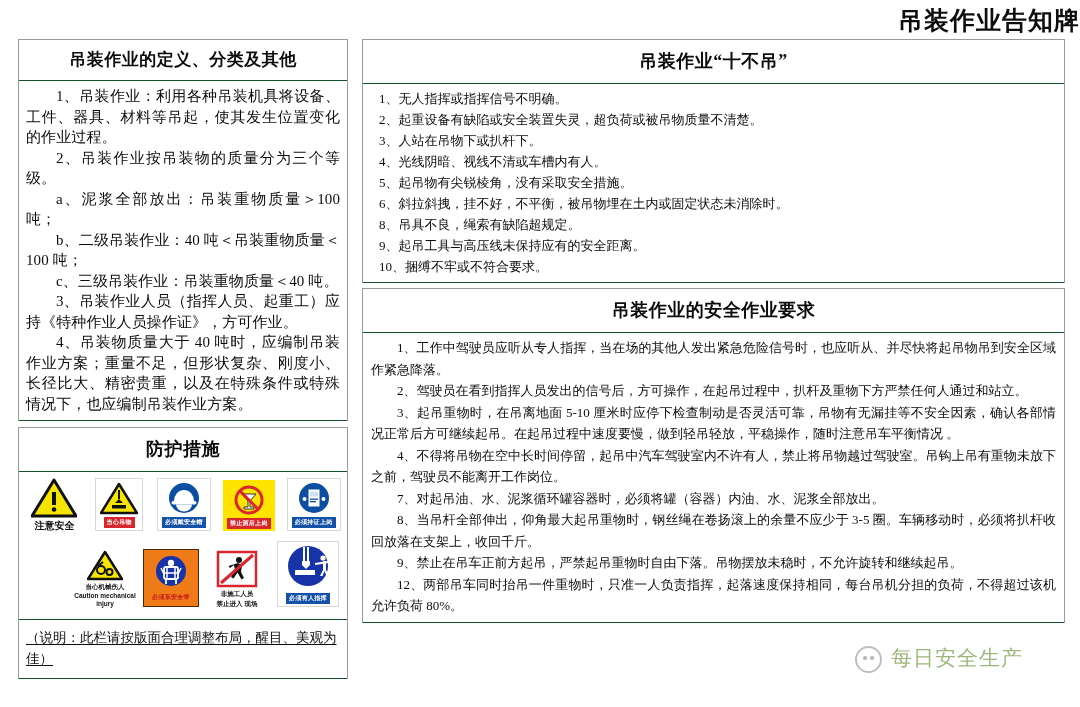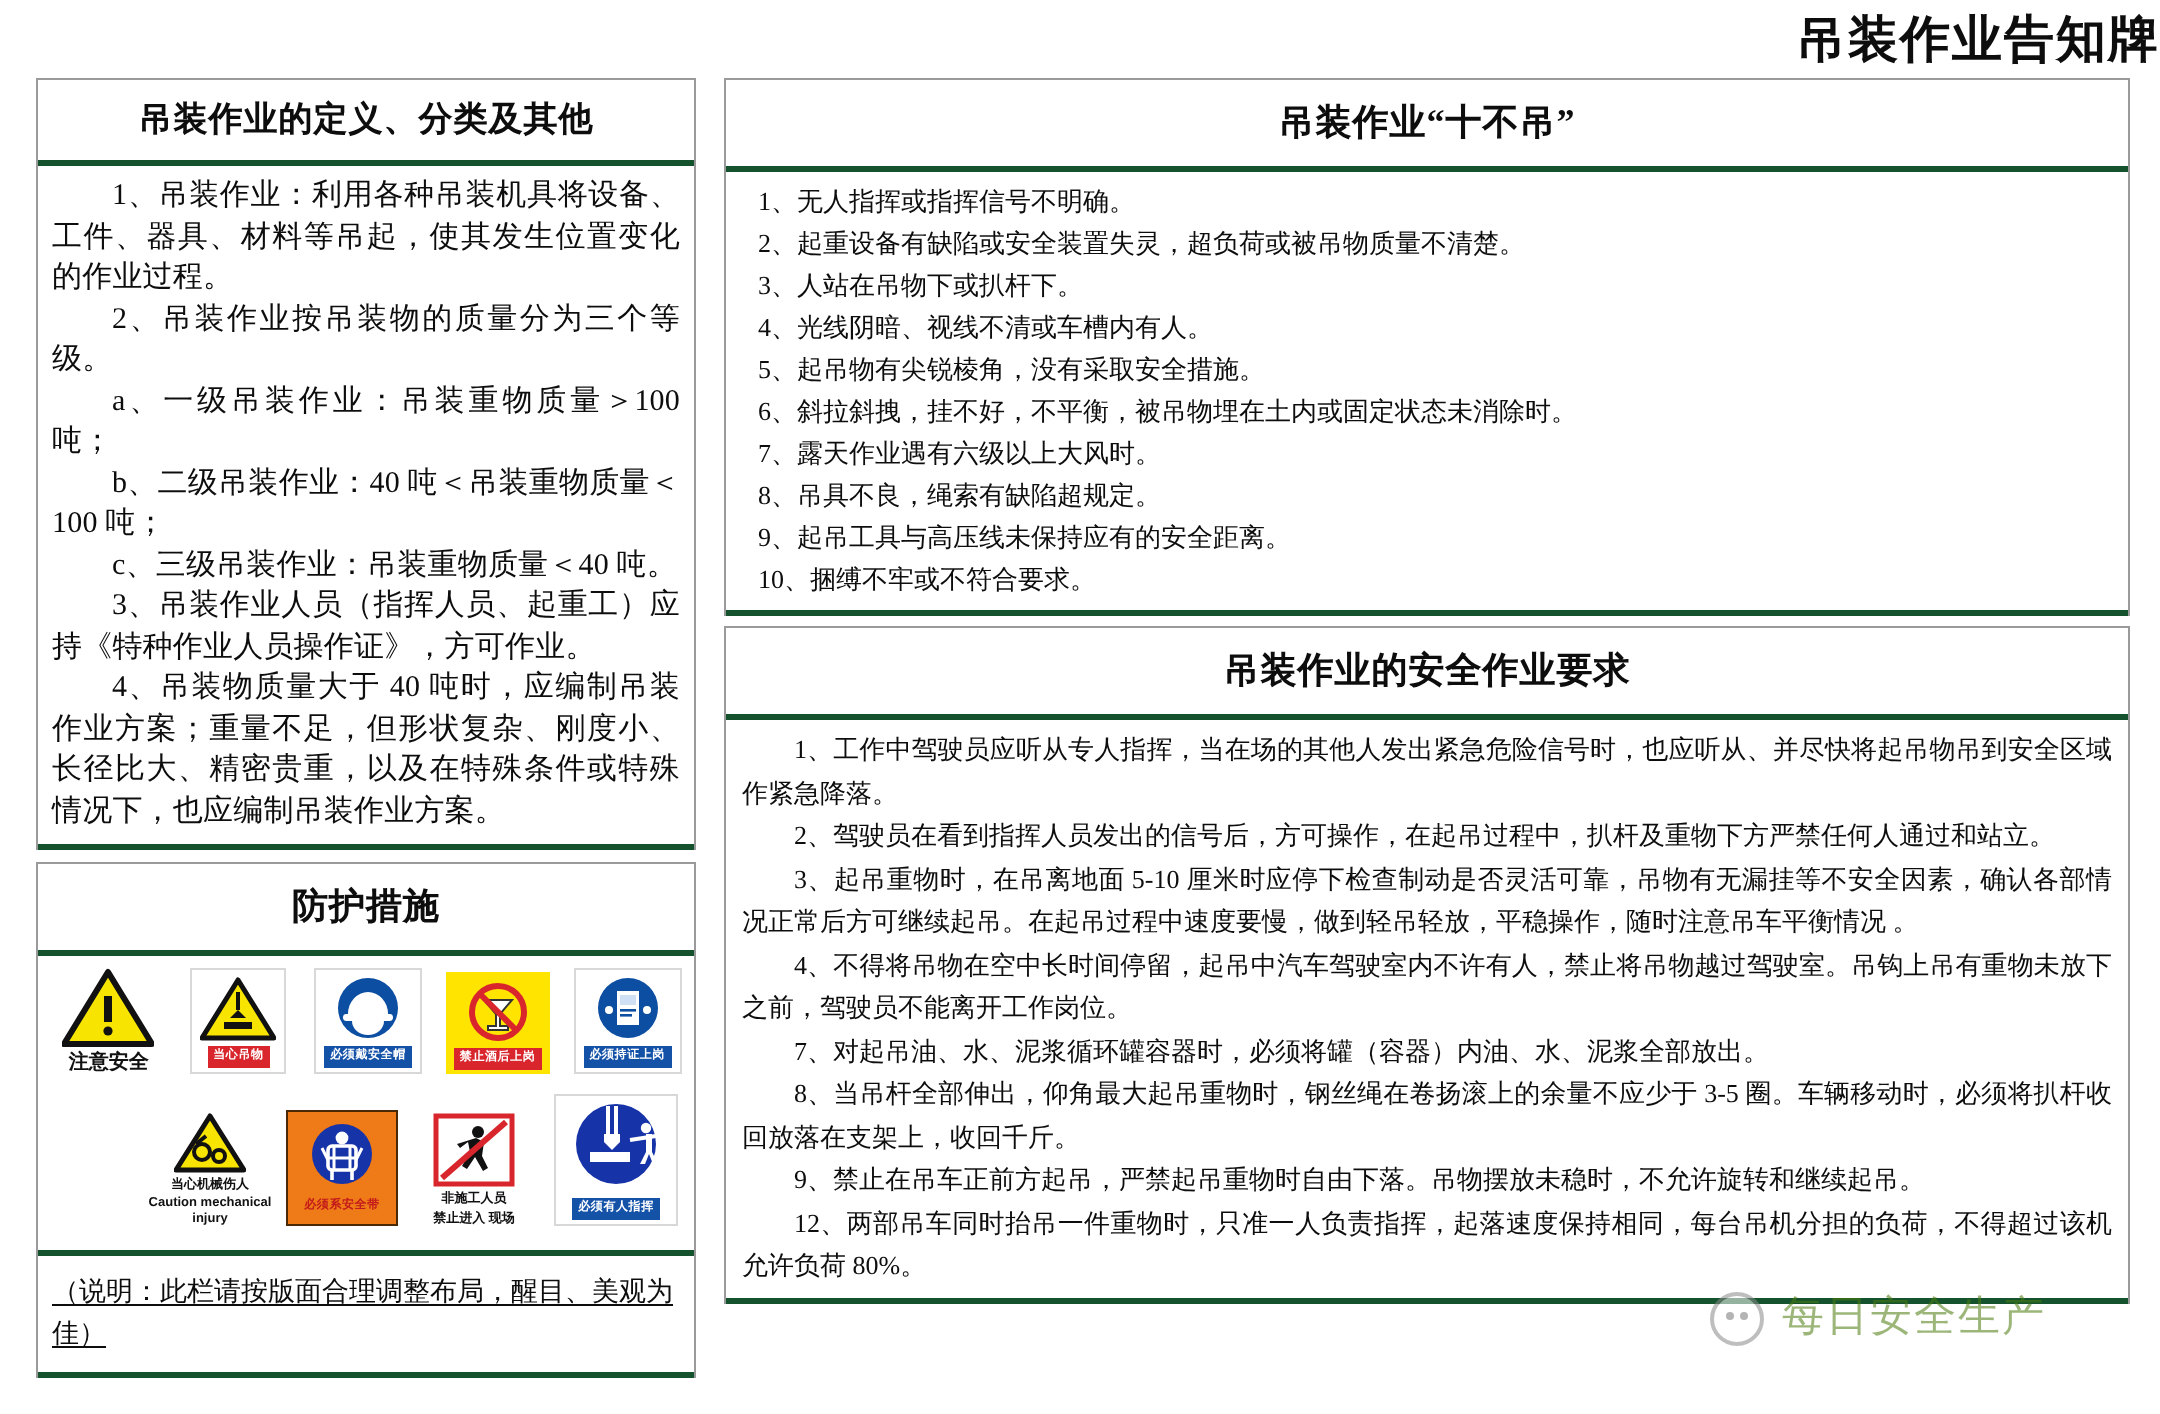--- a/index.html
+++ b/index.html
@@ -33,21 +33,21 @@
   }
   .col-left{ width:330px; flex:0 0 330px; }
   .col-right{ flex:1 1 auto; }
 
   .tbl{
     border:1px solid #9a9a9a;
     border-bottom:none;
     width:100%;
   }
   .tbl .cell{
-    border-bottom:3px solid #14532d;
+    border-bottom:1px solid #14532d;
   }
   .hdr{
     text-align:center;
     font-weight:bold;
     font-size:17px;
     padding:8px 4px 9px;
     letter-spacing:.5px;
   }
   .hdr.big{ font-size:18px; padding:9px 4px 10px;}
   .body-cell{
@@ -181,21 +181,21 @@
 
 <div id="columns">
 
   <div class="col-left">
 
     <div class="tbl">
       <div class="cell hdr">吊装作业的定义、分类及其他</div>
       <div class="cell body-cell">
         <p class="p">1、吊装作业：利用各种吊装机具将设备、工件、器具、材料等吊起，使其发生位置变化的作业过程。</p>
         <p class="p">2、吊装作业按吊装物的质量分为三个等级。</p>
-        <p class="p">a、一级吊装作业：吊装重物质量＞100 吨；</p>
+        <p class="p">a、泥浆全部放出：吊装重物质量＞100 吨；</p>
         <p class="p">b、二级吊装作业：40 吨＜吊装重物质量＜100 吨；</p>
         <p class="p">c、三级吊装作业：吊装重物质量＜40 吨。</p>
         <p class="p">3、吊装作业人员（指挥人员、起重工）应持《特种作业人员操作证》，方可作业。</p>
         <p class="p">4、吊装物质量大于 40 吨时，应编制吊装作业方案；重量不足，但形状复杂、刚度小、长径比大、精密贵重，以及在特殊条件或特殊情况下，也应编制吊装作业方案。</p>
       </div>
     </div>
 
     <div class="tbl" style="margin-top:6px;">
       <div class="cell hdr big">防护措施</div>
       <div class="cell signs">
@@ -342,21 +342,20 @@
 
     <div class="tbl">
       <div class="cell hdr big">吊装作业“十不吊”</div>
       <div class="cell body-cell" style="padding:4px 10px 5px 16px;">
         <p class="rp">1、无人指挥或指挥信号不明确。</p>
         <p class="rp">2、起重设备有缺陷或安全装置失灵，超负荷或被吊物质量不清楚。</p>
         <p class="rp">3、人站在吊物下或扒杆下。</p>
         <p class="rp">4、光线阴暗、视线不清或车槽内有人。</p>
         <p class="rp">5、起吊物有尖锐棱角，没有采取安全措施。</p>
         <p class="rp">6、斜拉斜拽，挂不好，不平衡，被吊物埋在土内或固定状态未消除时。</p>
-        <p class="rp">7、露天作业遇有六级以上大风时。</p>
         <p class="rp">8、吊具不良，绳索有缺陷超规定。</p>
         <p class="rp">9、起吊工具与高压线未保持应有的安全距离。</p>
         <p class="rp">10、捆缚不牢或不符合要求。</p>
       </div>
     </div>
 
     <div class="tbl" style="margin-top:5px;">
       <div class="cell hdr big">吊装作业的安全作业要求</div>
       <div class="cell body-cell" style="padding:4px 8px 5px 8px;">
         <p class="rq">1、工作中驾驶员应听从专人指挥，当在场的其他人发出紧急危险信号时，也应听从、并尽快将起吊物吊到安全区域作紧急降落。</p>

